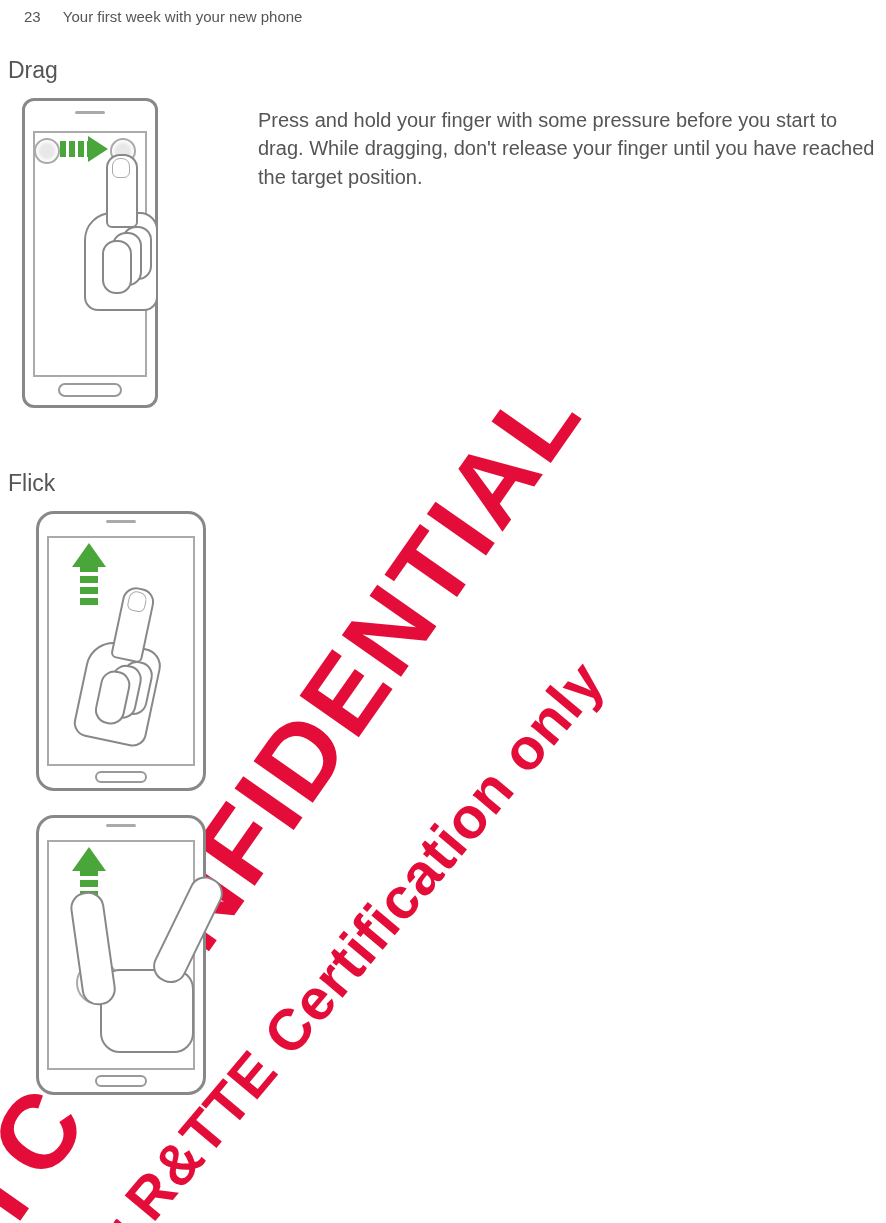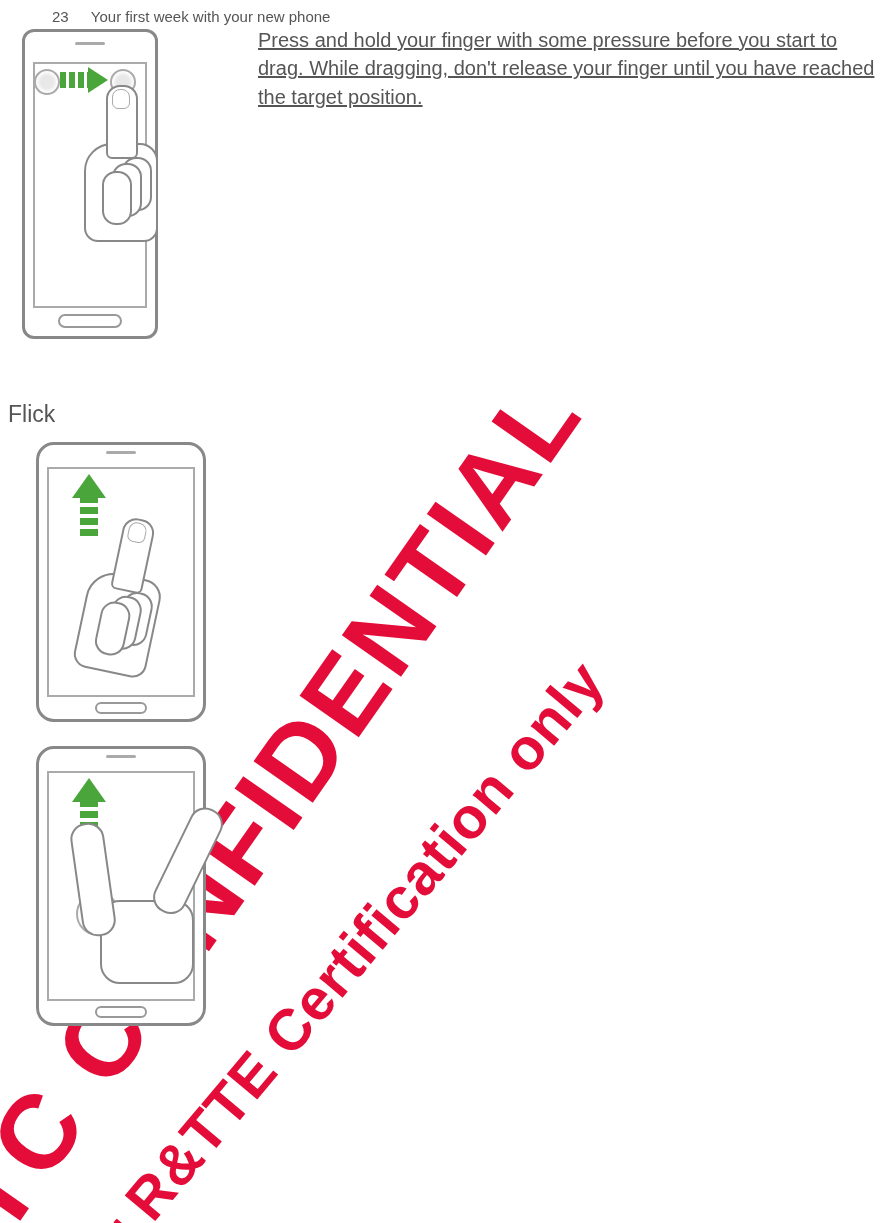--- a/index.html
+++ b/index.html
@@ -19,21 +19,20 @@
     height: 1223px;
     box-sizing: border-box;
     padding: 0;
   }
 
   .header {
     padding: 8px 0 0 24px;
     font-size: 15px;
     font-weight: 400;
     color: #555;
-    margin-left: 28px;
   }
   .header .pg { display:inline-block; margin-right: 18px; }
   .header .title { display:inline-block; }
 
   .section {
     padding: 0 0 0 6px;
     position: relative;
   }
   .section-title {
     font-size: 23px;
@@ -51,21 +50,21 @@
     flex: 0 0 auto;
     margin-right: 20px;
   }
 
   .body-text {
     font-size: 20px;
     font-weight: 300;
     line-height: 1.42;
     color: #555;
   }
-  .body-text p { margin: 1px 0 12px 0; text-decoration: underline; }
+  .body-text p { margin: 12px 0 12px 0; }
 
   
   .watermark {
     position: absolute;
     font-weight: 800;
     color: rgba(230,0,50,0.9);
     white-space: nowrap;
     pointer-events: none;
     transform-origin: left bottom;
     letter-spacing: 4px;
@@ -231,20 +230,21 @@
   <div class="watermark wm2">for R&amp;TTE Certification only</div>
 
   <div class="content">
 
     <div class="header">
       <span class="pg">23</span>
       <span class="title">Your first week with your new phone</span>
     </div>
 
     <div class="section">
+      <div class="section-title">Drag</div>
       <div class="section-row">
         <div class="figure-box fig-drag">
           <div class="phone tall">
             <div class="earpiece"></div>
             <div class="screen"></div>
             <div class="homebtn"></div>
           </div>
 
           <div class="touch-ring" style="top:44px;left:16px;width:22px;height:22px;"></div>
           <div class="touch-ring" style="top:44px;left:92px;width:22px;height:22px;"></div>

